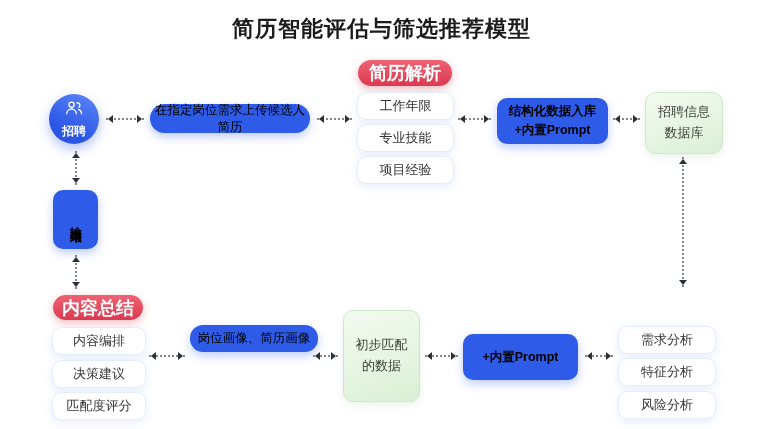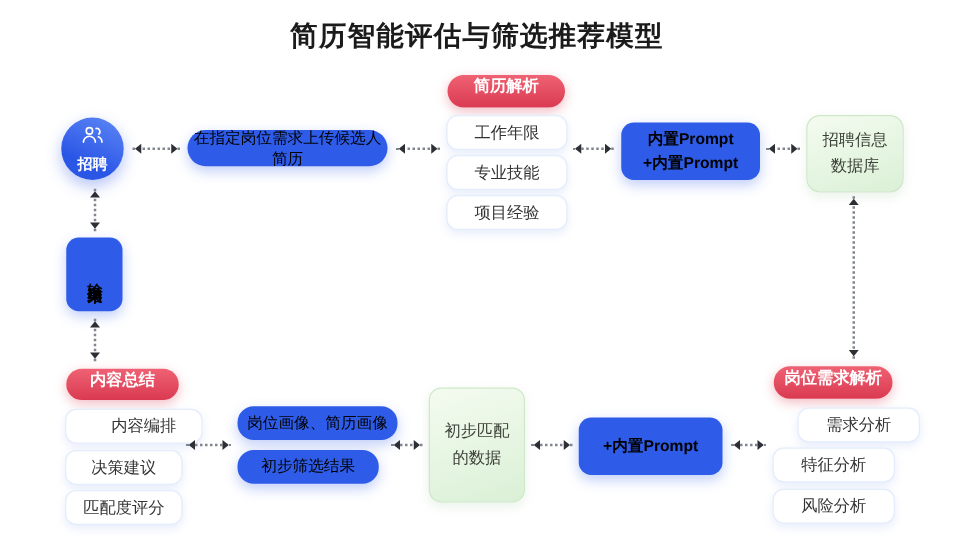--- a/index.html
+++ b/index.html
@@ -37,38 +37,38 @@
   
   .box-green { position:absolute; background:linear-gradient(160deg,#f4fbf0 0%,#daf0d6 100%);
                border:1px solid #cde7c7; border-radius:10px; display:flex; flex-direction:column;
                align-items:center; justify-content:center; color:#3c4038; font-size:13px;
                line-height:1.6; box-shadow:0 3px 9px rgba(140,190,140,.18); }
   #recruit-db   { left:645px; top:92px;  width:76px; height:60px;border-radius:11px; }
   #matched-data { left:343px; top:310px; width:75px; height:90px; }
 
   
   .group-header { position:absolute; background:linear-gradient(180deg,#ef6273 0%,#da3a51 100%);
-                  color:#fff; font-size:13px; font-weight:bold; border-radius:13px;
-                  display:flex; align-items:flex-start; justify-content:center;
+                  color:#fff; font-size:18px; font-weight:bold; border-radius:13px;
+                  display:flex; align-items:center; justify-content:center;
                   box-shadow:0 3px 9px rgba(219,59,81,.35); }
   .group-item { position:absolute; background:#fff; border:1px solid #e4edfb; border-radius:9px;
                 display:flex; align-items:center; justify-content:center; color:#333;
                 font-size:13px; box-shadow:0 3px 8px rgba(90,130,225,.14); }
 
   #resume-header { left:358px; top:60px;  width:94px; height:26px; }
   .resume-item   { left:357px; width:95px; height:26px; }
   #resume-i0 { top:92px; }  #resume-i1 { top:124px; } #resume-i2 { top:156px; }
 
   #job-header { left:619px; top:293px; width:95px; height:26px; }
   .job-item   { left:618px; width:96px; height:26px; }
-  #job-i0 { top:326px;margin-left:20px; } #job-i1 { top:358px; } #job-i2 { top:391px; }
+  #job-i0 { top:326px; } #job-i1 { top:358px; } #job-i2 { top:391px; }
 
   #summary-header { left:53px; top:295px; width:90px; height:25px; }
   .summary-item   { left:52px; width:92px; height:26px; }
-  #sum-i0 { top:327px;padding-left:16px; } #sum-i1 { top:360px; } #sum-i2 { top:392px; }
+  #sum-i0 { top:327px; } #sum-i1 { top:360px; } #sum-i2 { top:392px; }
 
   
   .arr-h { position:absolute; height:0; border-top:2px dotted #80858e; }
   .arr-h::before { content:''; position:absolute; left:-2px; top:-5px;
                    border:4px solid transparent; border-right:5px solid #2c2f34; }
   .arr-h::after  { content:''; position:absolute; right:-2px; top:-5px;
                    border:4px solid transparent; border-left:5px solid #2c2f34; }
   .arr-v { position:absolute; width:0; border-left:2px dotted #80858e; }
   .arr-v::before { content:''; position:absolute; top:-2px; left:-5px;
                    border:4px solid transparent; border-bottom:5px solid #2c2f34; }
@@ -105,32 +105,29 @@
     <span>工作年限</span>
   </div>
   <div class="group-item resume-item" id="resume-i1">
     <span>专业技能</span>
   </div>
   <div class="group-item resume-item" id="resume-i2">
     <span>项目经验</span>
   </div>
 
   <div class="btn-blue rect2" id="structured-db">
-    <span>内置Prompt</span>
+    <span>结构化数据入库</span>
     <span>+内置Prompt</span>
   </div>
 
   <div class="box-green" id="recruit-db">
     <span>招聘信息</span>
     <span>数据库</span>
   </div>
 
-  <div class="group-header" id="job-header">
-    <span>岗位需求解析</span>
-  </div>
   <div class="group-item job-item" id="job-i0">
     <span>需求分析</span>
   </div>
   <div class="group-item job-item" id="job-i1">
     <span>特征分析</span>
   </div>
   <div class="group-item job-item" id="job-i2">
     <span>风险分析</span>
   </div>
 
@@ -138,23 +135,20 @@
     <span>+内置Prompt</span>
   </div>
 
   <div class="box-green" id="matched-data">
     <span>初步匹配</span>
     <span>的数据</span>
   </div>
 
   <div class="btn-blue pill" id="portrait-btn">
     <span>岗位画像、简历画像</span>
-  </div>
-  <div class="btn-blue pill" id="screen-btn">
-    <span>初步筛选结果</span>
   </div>
 
   <div class="group-header" id="summary-header">
     <span>内容总结</span>
   </div>
   <div class="group-item summary-item" id="sum-i0">
     <span>内容编排</span>
   </div>
   <div class="group-item summary-item" id="sum-i1">
     <span>决策建议</span>

